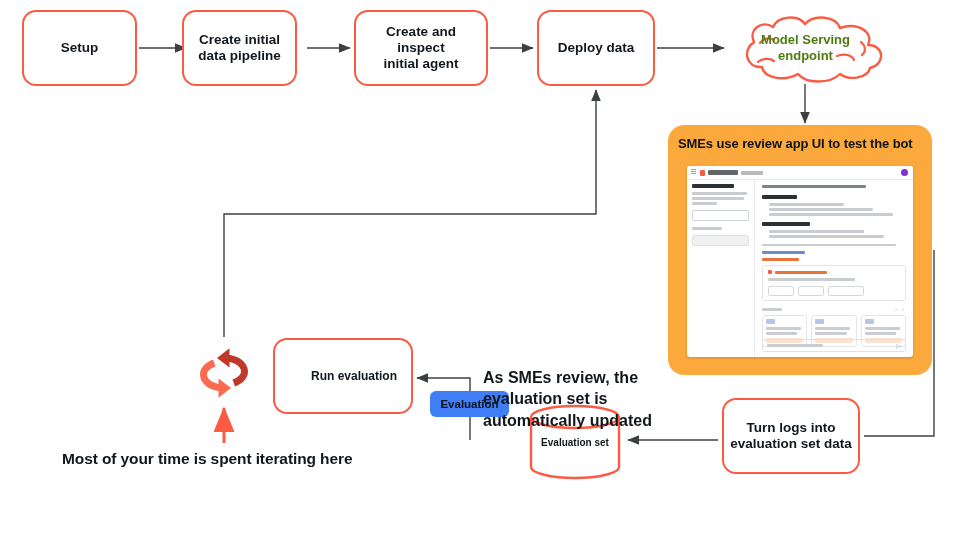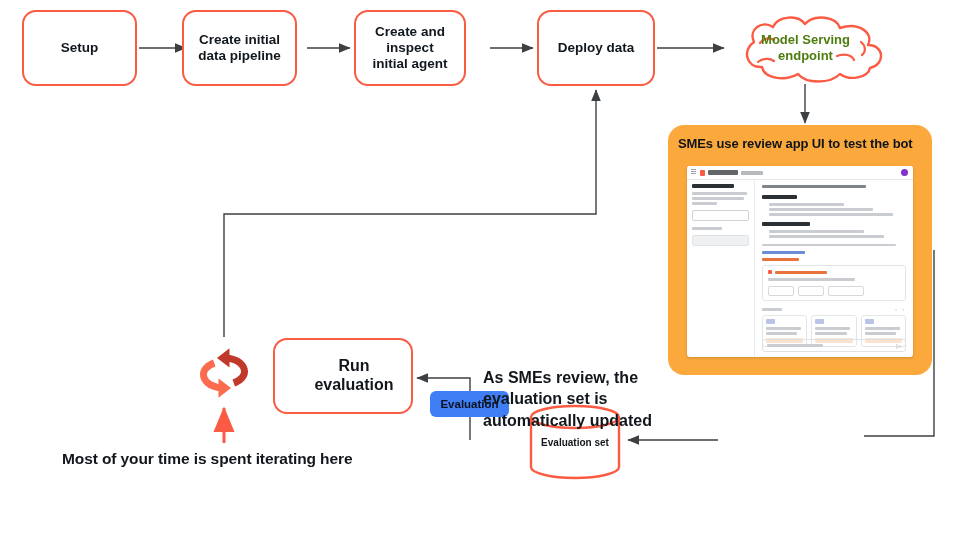--- a/index.html
+++ b/index.html
@@ -13,24 +13,24 @@
   
   .node{
     position:absolute;box-sizing:border-box;
     border:2.5px solid #FB5B43;border-radius:14px;background:#fff;
     display:flex;align-items:center;justify-content:center;text-align:center;
     color:#11171C;font-weight:700;line-height:1.18;
     padding:4px 6px;
   }
   .n-setup{left:22px;top:10px;width:115px;height:76px;font-size:13.5px;}
   .n-pipeline{left:182px;top:10px;width:115px;height:76px;font-size:13.5px;}
-  .n-inspect{left:354px;top:10px;width:112px;height:76px;font-size:13.5px;}
+  .n-inspect{left:354px;top:10px;width:134px;height:76px;font-size:13.5px;}
   .n-deploy{left:537px;top:10px;width:118px;height:76px;font-size:13.5px;}
   .n-change{left:33px;top:331px;width:145px;height:90px;font-size:13.5px;border-radius:16px;}
-  .n-runeval{left:273px;top:338px;width:140px;height:76px;font-size:16px;padding-left:28px;}
+  .n-runeval{left:273px;top:338px;width:140px;height:76px;font-size:12px;padding-left:28px;}
   .n-turnlogs{left:722px;top:398px;width:138px;height:76px;font-size:13.5px;}
 
   
   .cloud{position:absolute;left:718px;top:12px;width:175px;height:72px;}
   .cloud svg{position:absolute;inset:0;}
   .cloud .cl-label{
     position:absolute;left:0;top:0;width:175px;height:72px;
     display:flex;align-items:center;justify-content:center;text-align:center;
     font-size:13px;font-weight:700;color:#4d7c0f;line-height:1.2;
     padding:0 22px;box-sizing:border-box;
@@ -293,17 +293,20 @@
   </div>
 
   <div class="cyl">
     <svg viewBox="0 0 96 78">
       <path d="M4,14 L4,64 C4,70 24,75 48,75 C72,75 92,70 92,64 L92,14" fill="#ffffff" stroke="#FB5B43" stroke-width="2.4" stroke-linejoin="round"></path>
       <ellipse cx="48" cy="14" rx="44" ry="11" fill="#ffffff" stroke="#FB5B43" stroke-width="2.4"></ellipse>
     </svg>
     <div class="cy-label">Evaluation set</div>
   </div>
 
+  <div class="node n-turnlogs">
+    <span class="ml">Turn logs into<br>evaluation set data</span>
+  </div>
 
   <div class="freetext t-smereview ml">As SMEs review, the<br>evaluation set is<br>automatically updated</div>
   <div class="freetext t-mostof">Most of your time is spent iterating here</div>
 
 </div>
 
 </body></html>

